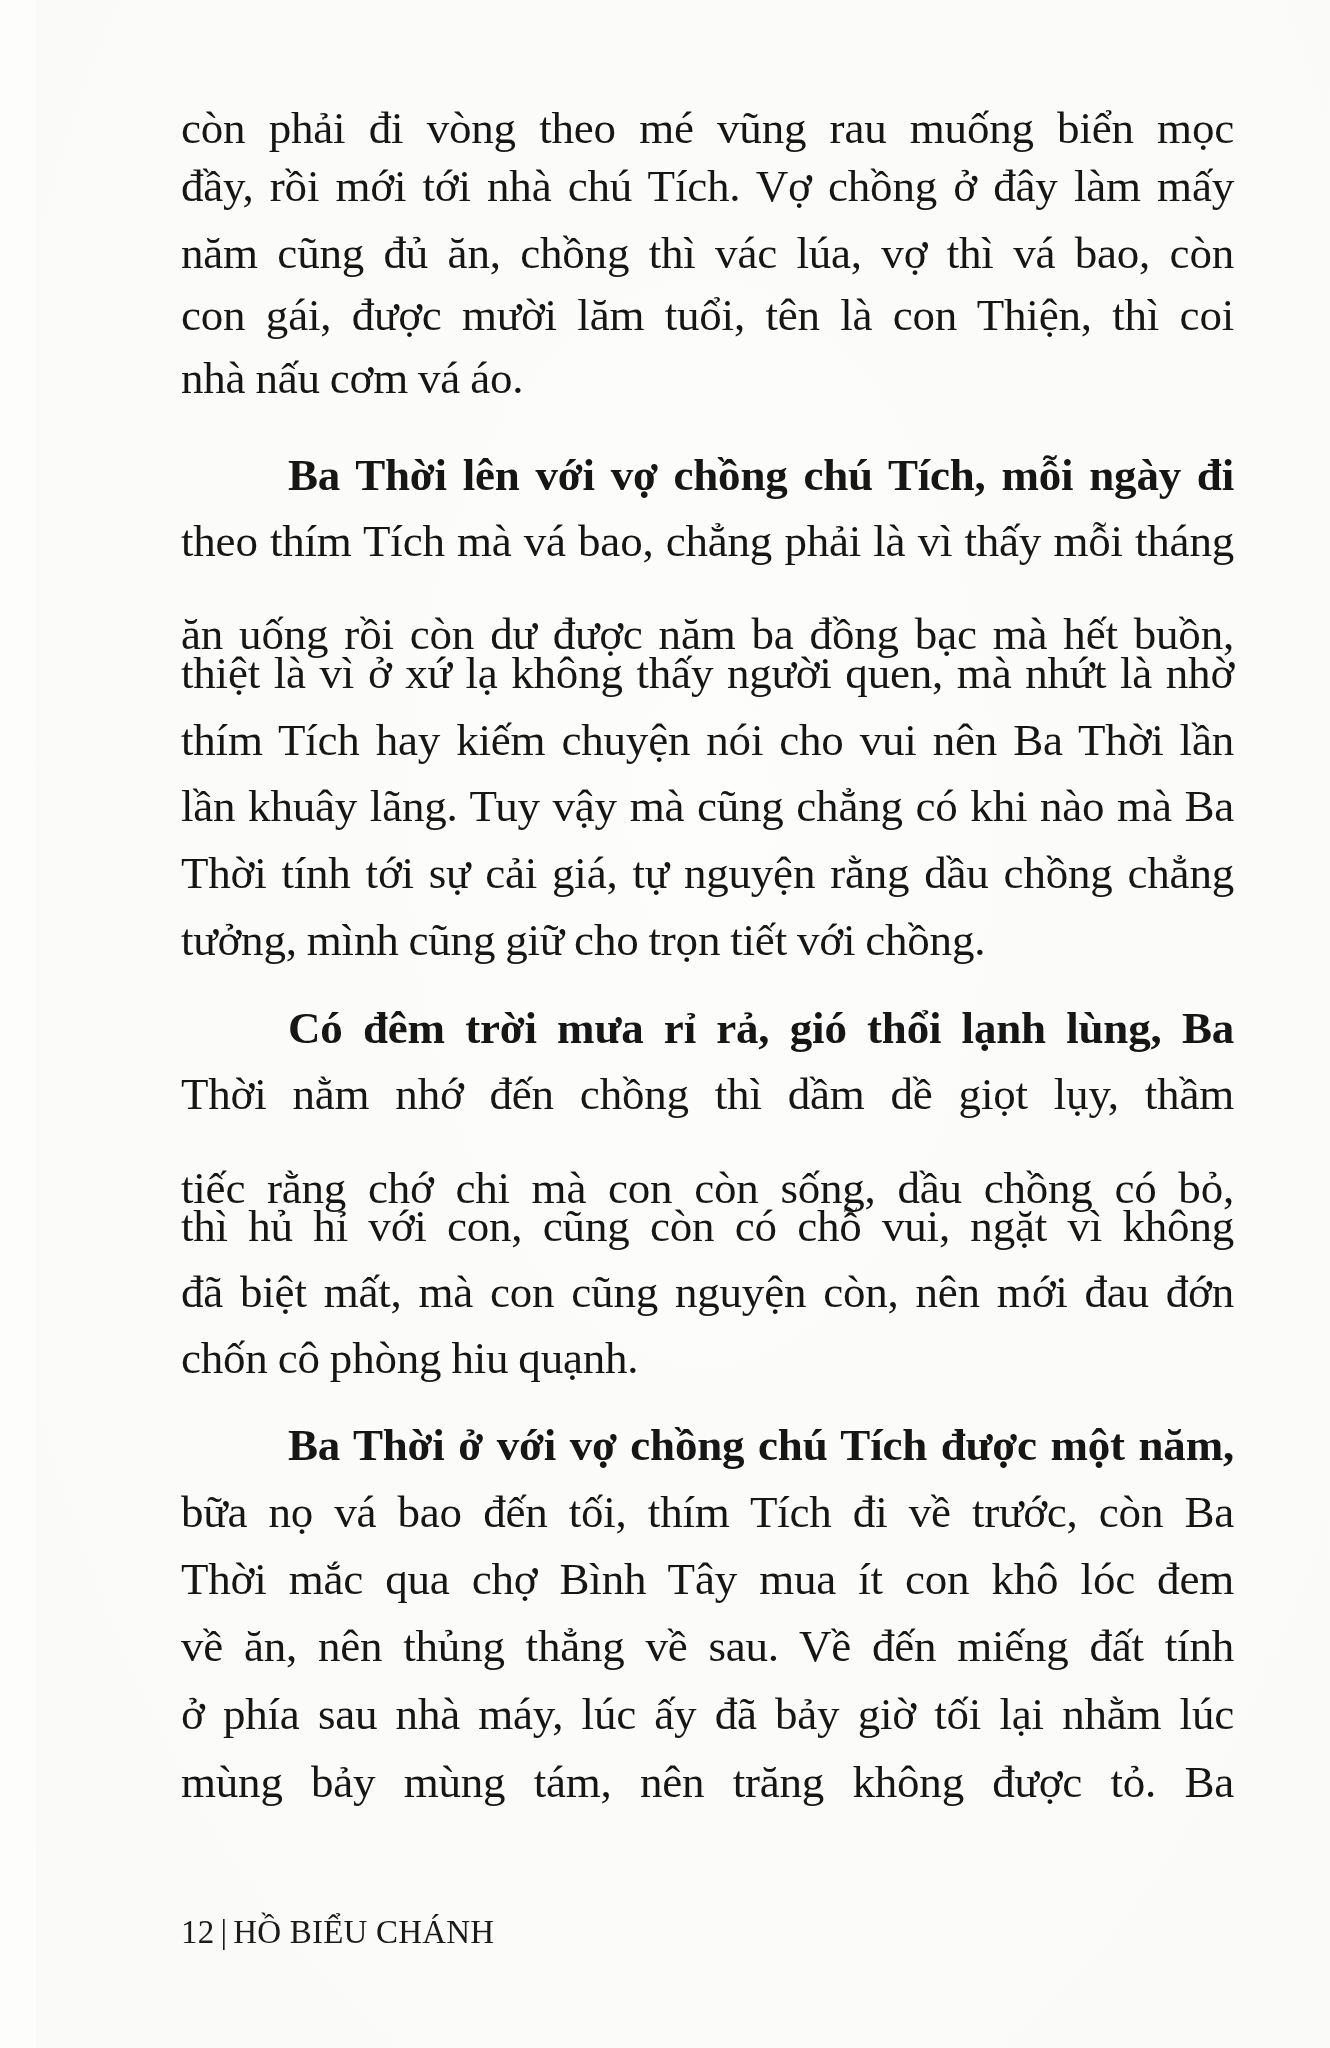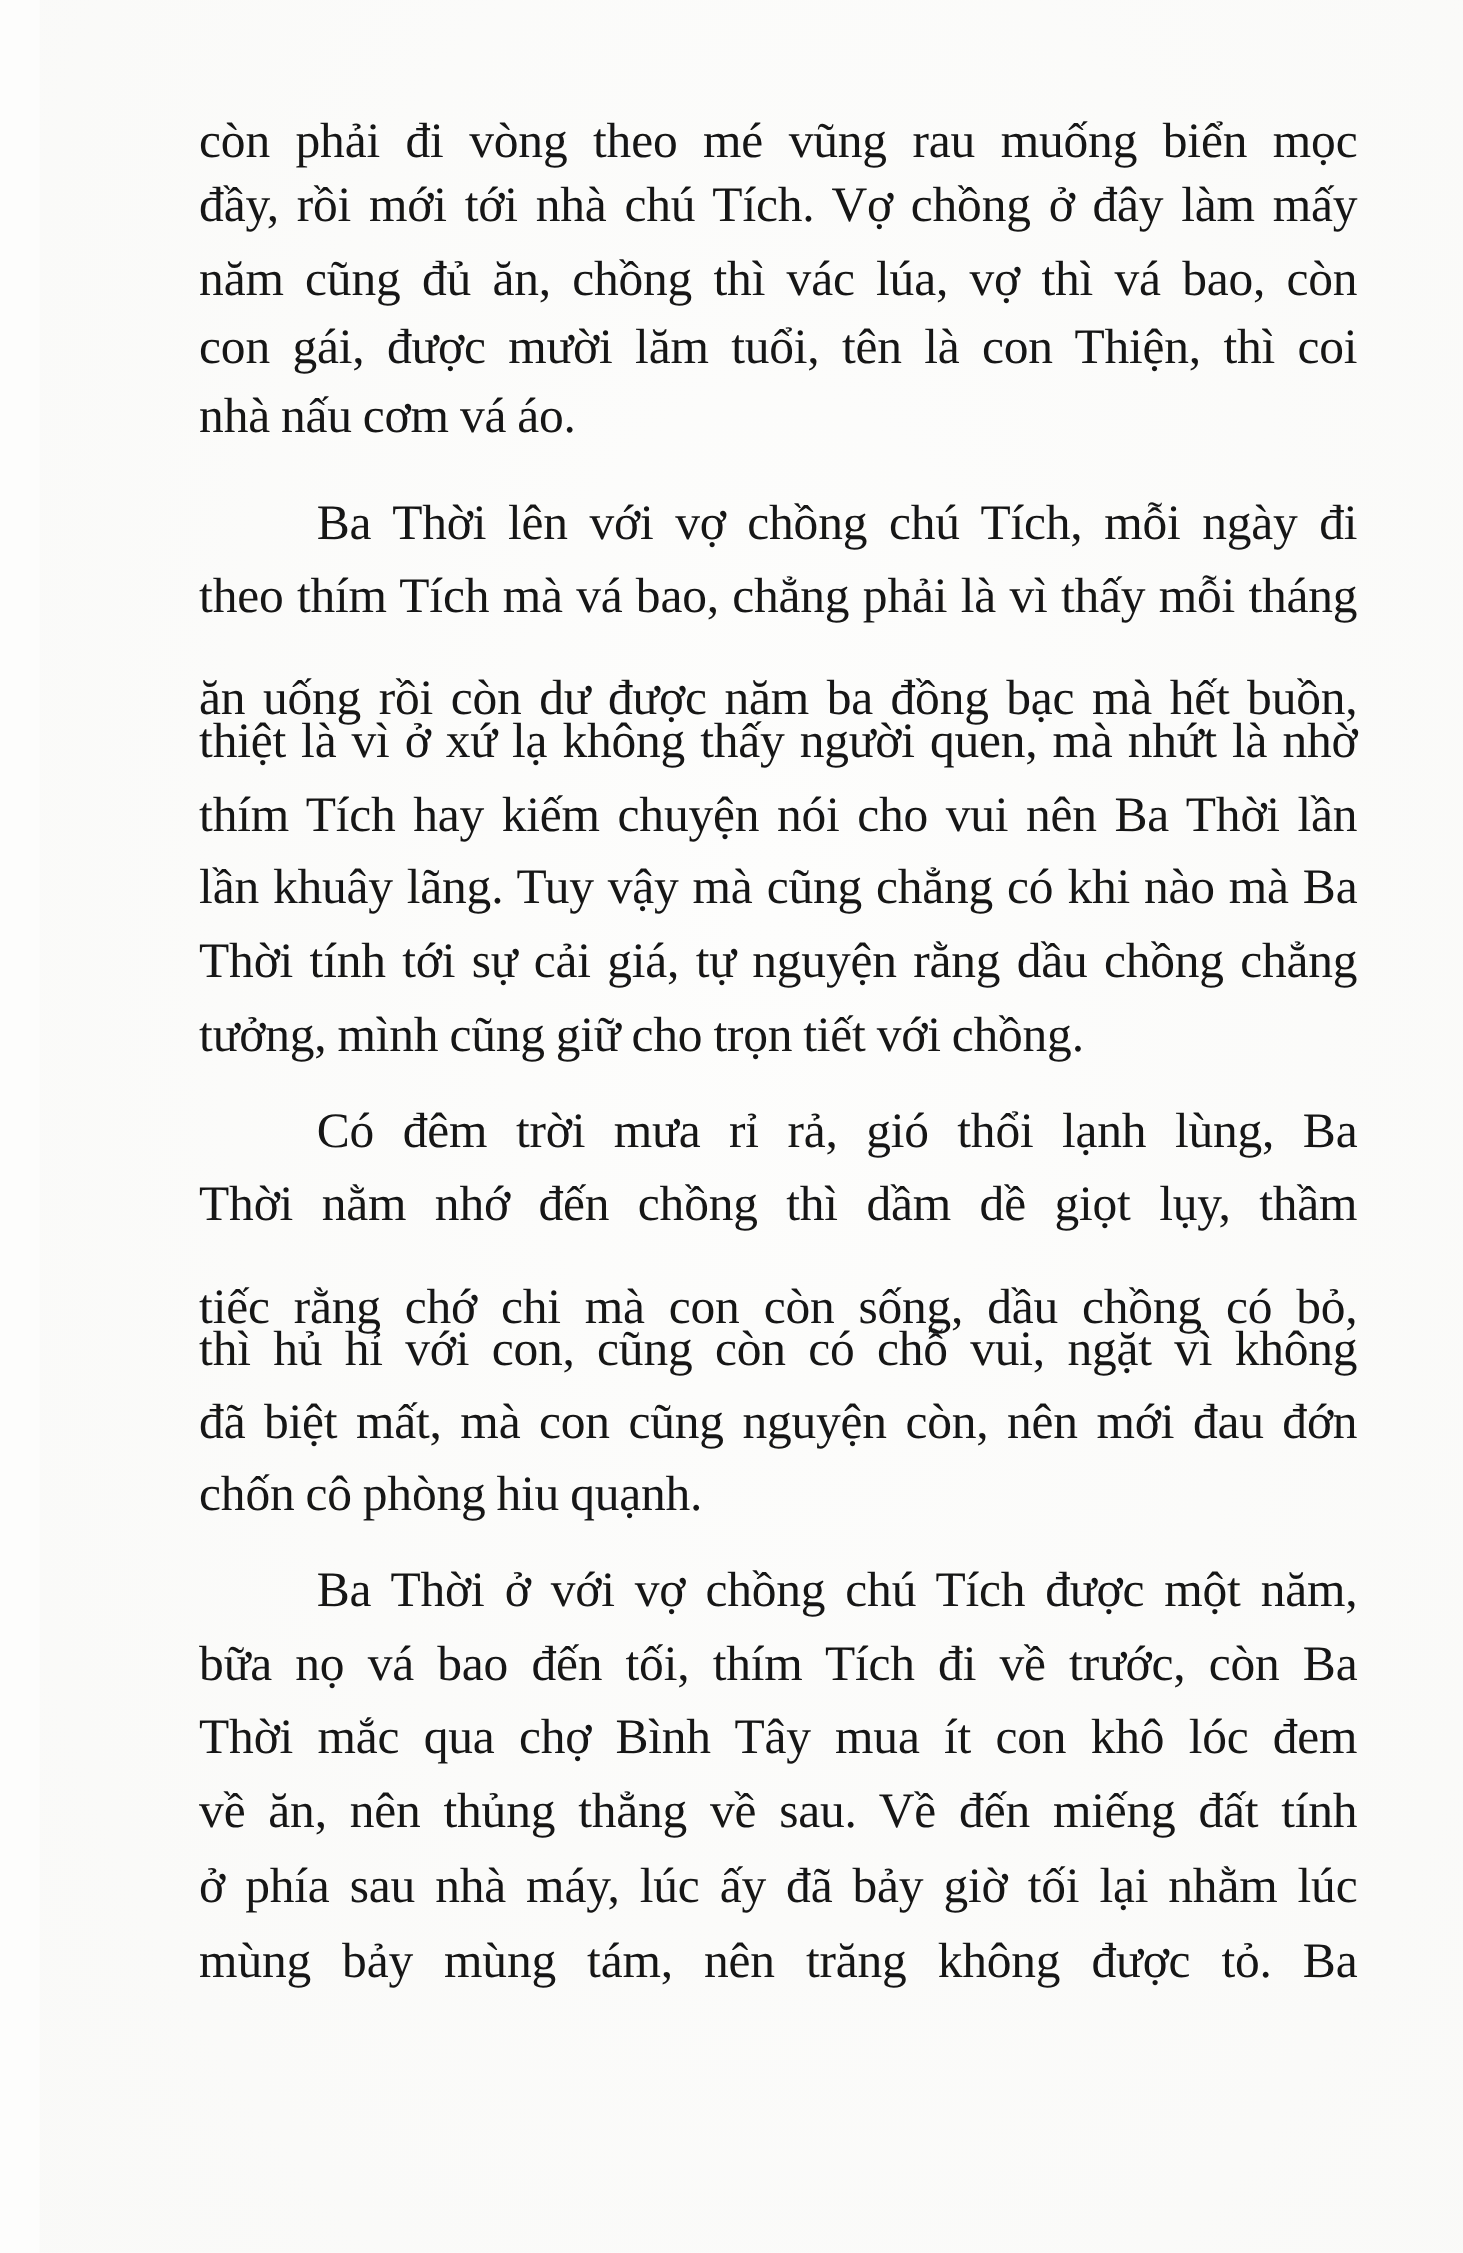--- a/index.html
+++ b/index.html
@@ -32,20 +32,21 @@
       height: 52px;
       white-space: nowrap;
       text-align: justify;
       text-align-last: justify;
       letter-spacing: -0.2px;
       word-spacing: -1px;
     }
     .line.indent {
       left: 252px;
       width: 946px;
+      font-weight: bold;
     }
     .line.last {
       text-align-last: left;
       width: auto;
     }
     .footer {
       position: absolute;
       left: 145px;
       font-size: 33px;
       line-height: 40px;
@@ -101,13 +102,16 @@
 
   <div>
     <div class="line indent" style="top:1419px">Ba Thời ở với vợ chồng chú Tích được một năm,</div>
     <div class="line" style="top:1486px">bữa nọ vá bao đến tối, thím Tích đi về trước, còn Ba</div>
     <div class="line" style="top:1553px">Thời mắc qua chợ Bình Tây mua ít con khô lóc đem</div>
     <div class="line" style="top:1620px">về ăn, nên thủng thẳng về sau. Về đến miếng đất tính</div>
     <div class="line" style="top:1688px">ở phía sau nhà máy, lúc ấy đã bảy giờ tối lại nhằm lúc</div>
     <div class="line" style="top:1756px">mùng bảy mùng tám, nên trăng không được tỏ. Ba</div>
   </div>
 
+  <div class="footer" style="top:1912px">
+    <span>12</span><span class="sep">|</span><span>HỒ BIỂU CHÁNH</span>
+  </div>
 </div>
 
 </body></html>

